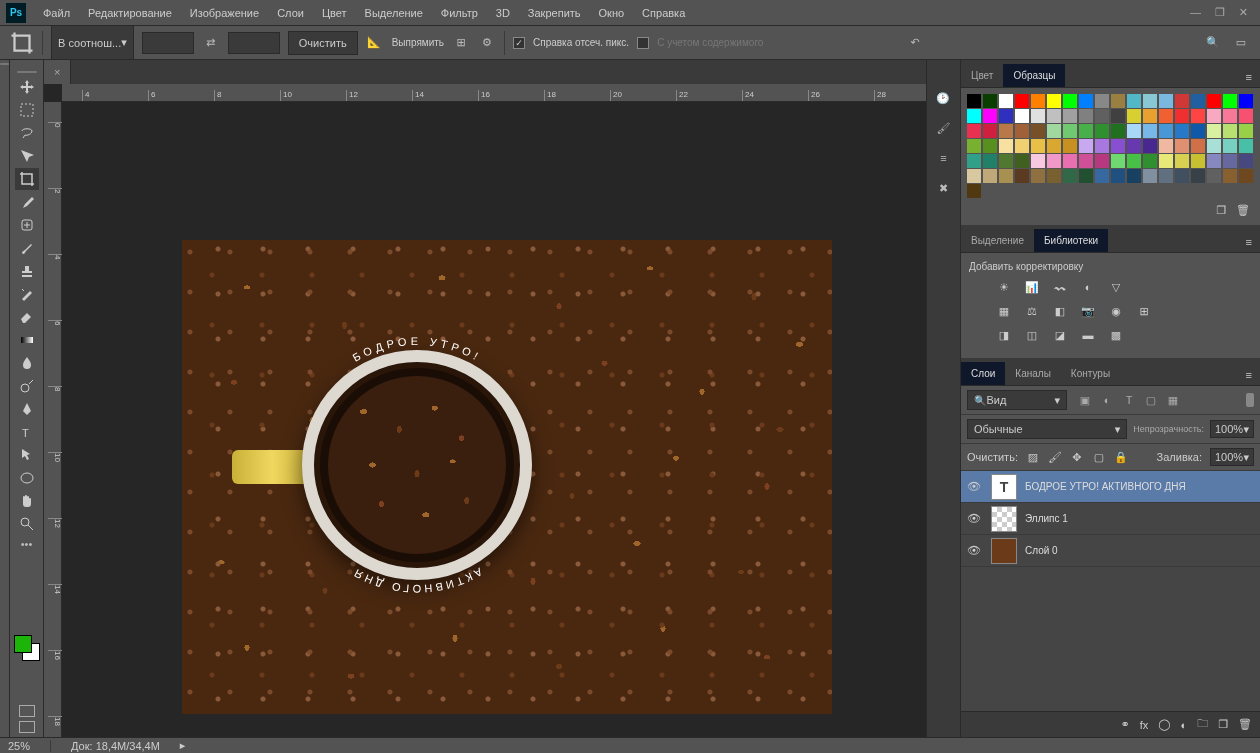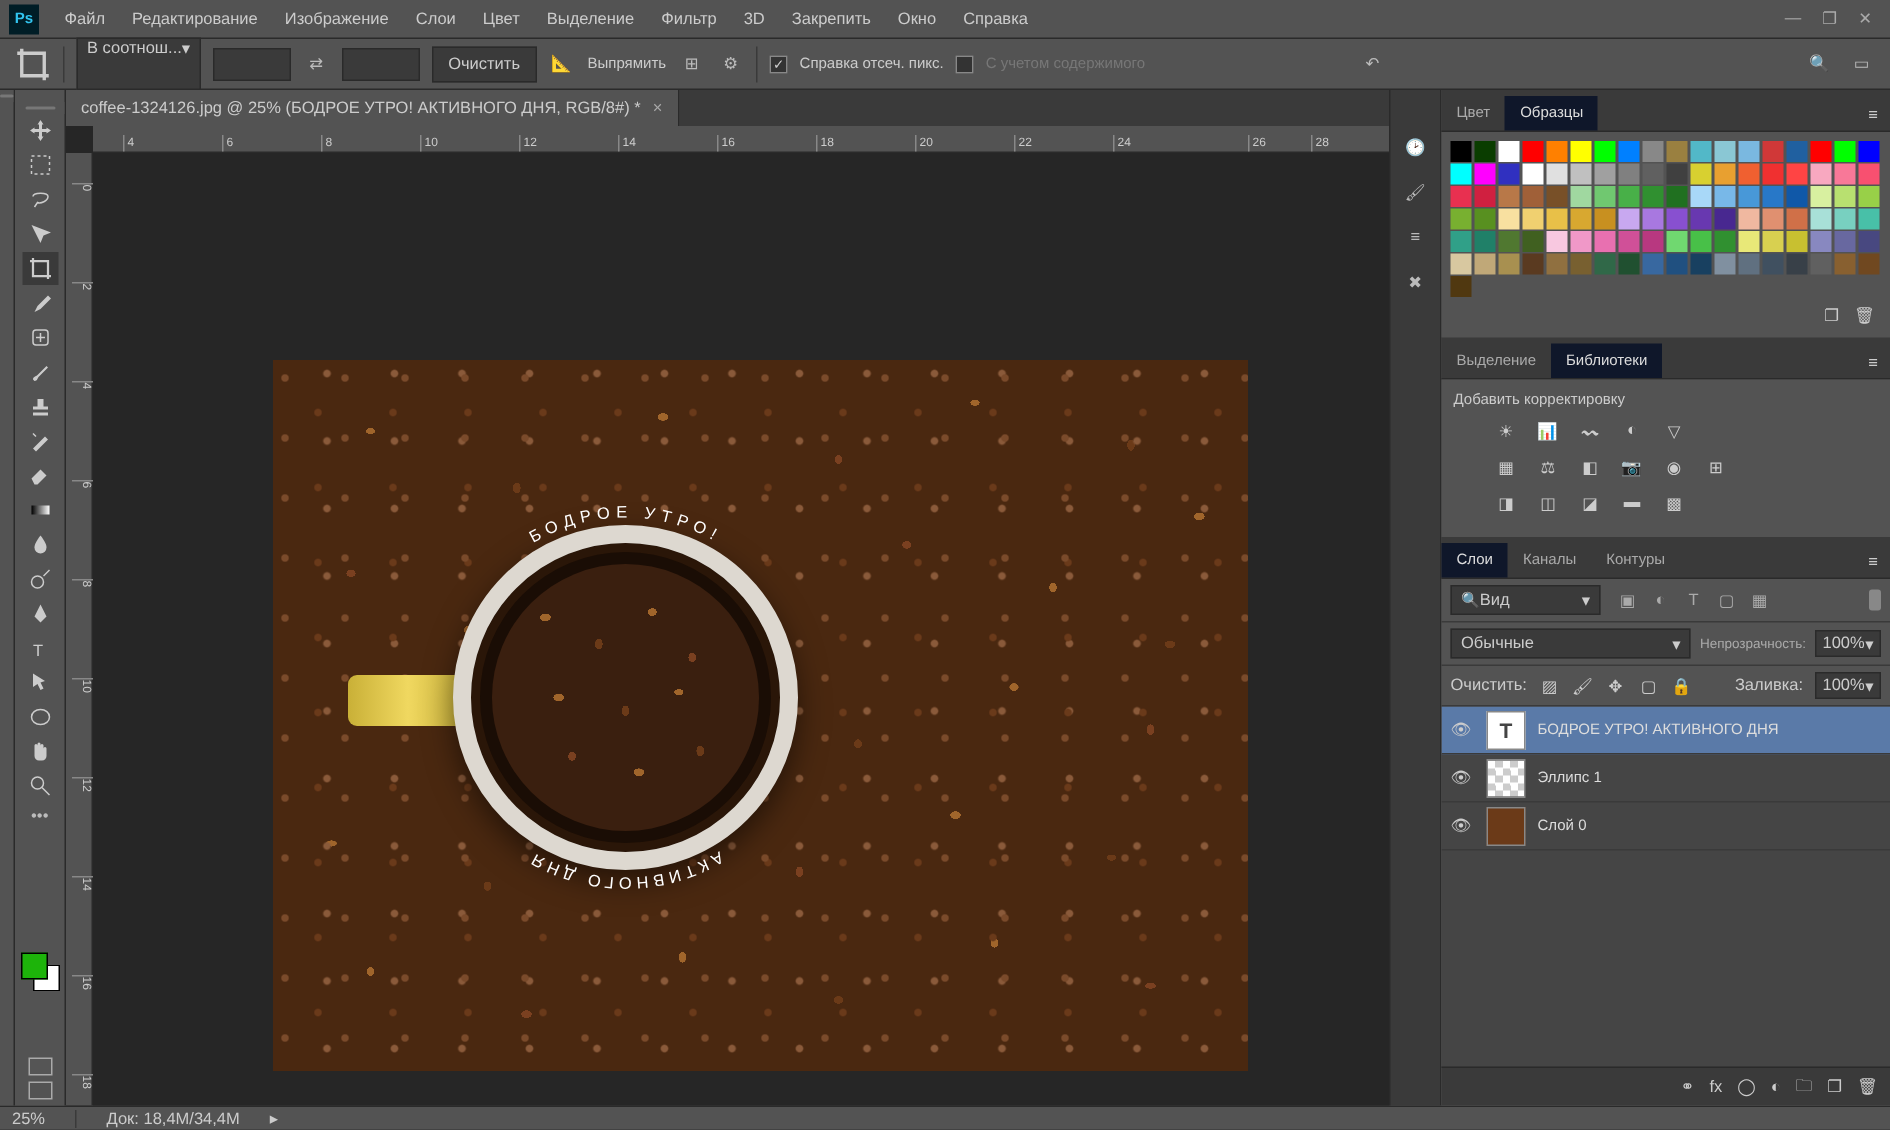--- a/index.html
+++ b/index.html
@@ -5,21 +5,21 @@
 *{margin:0;padding:0;box-sizing:border-box;font-family:Tahoma,Arial,sans-serif;font-size:11px;color:#ccc;user-select:none}
 body{background:#535353;width:1260px;height:753px;overflow:hidden;position:relative}
 .menubar{height:26px;background:#535353;display:flex;align-items:center;padding:0 6px;border-bottom:1px solid #2a2a2a}
 .ps-logo{width:20px;height:20px;background:#001d26;color:#31c5f0;font-weight:bold;font-size:10px;display:flex;align-items:center;justify-content:center;margin-right:8px}
 .menu-item{padding:0 9px;cursor:pointer}
 .window-controls{margin-left:auto;display:flex;gap:14px;padding-right:6px}
 .window-controls span{cursor:pointer;color:#aaa}
 .optionsbar{height:34px;background:#535353;display:flex;align-items:center;padding:0 10px;gap:8px;border-bottom:1px solid #2a2a2a}
 .opt-tool{width:24px;height:24px;display:flex;align-items:center;justify-content:center}
 .opt-sep{width:1px;height:24px;background:#3a3a3a}
-.opt-select{background:#3a3a3a;border:1px solid #2a2a2a;height:35px;padding:0 6px;display:flex;align-items:flex-start;min-width:60px;font-size:10px}
+.opt-select{background:#3a3a3a;border:1px solid #2a2a2a;height:35px;padding:0 6px;display:flex;align-items:center;min-width:60px;font-size:10px}
 .opt-input{background:#3a3a3a;border:1px solid #2a2a2a;height:22px;width:52px}
 .opt-btn{background:#3a3a3a;border:1px solid #2a2a2a;height:24px;padding:0 10px;display:flex;align-items:center;cursor:pointer}
 .opt-icon{width:18px;height:18px;display:flex;align-items:center;justify-content:center;cursor:pointer;color:#bbb}
 .checkbox{width:12px;height:12px;border:1px solid #888;background:#333;display:inline-flex;align-items:center;justify-content:center;font-size:9px}
 .opt-label{font-size:10px;color:#ccc}
 .main-area{display:flex;height:calc(100% - 60px - 16px)}
 .left-toolbar{width:34px;background:#535353;display:flex;flex-direction:column;align-items:center;padding-top:8px;border-right:1px solid #2a2a2a;position:relative}
 .left-toolbar.narrow{width:10px;padding:0}
 .collapse-grip{height:8px;width:100%;background:#535353;display:flex;align-items:center;justify-content:center}
 .collapse-grip::before{content:"";width:20px;height:2px;background:#777;border-radius:1px}
@@ -267,37 +267,36 @@
     </div>
     <div class="bottom-tool-icons">
       <div class="sq" style="background:#555"></div>
       <div class="sq"></div>
     </div>
   </div>
 
   <div class="canvas-area">
     <div class="doc-tab-bar">
       <div class="doc-tab">
-        <span>coffee-1324126.jpg @ 25% (БОДРОЕ УТРО!   АКТИВНОГО ДНЯ, RGB/8#) *</span>
         <span class="close">×</span>
       </div>
     </div>
     <div class="ruler-h" id="ruler-h">
         <div class="tick" style="left: 20px;">4</div>
         <div class="tick" style="left: 86px;">6</div>
         <div class="tick" style="left: 152px;">8</div>
         <div class="tick" style="left: 218px;">10</div>
         <div class="tick" style="left: 284px;">12</div>
         <div class="tick" style="left: 350px;">14</div>
         <div class="tick" style="left: 416px;">16</div>
         <div class="tick" style="left: 482px;">18</div>
         <div class="tick" style="left: 548px;">20</div>
         <div class="tick" style="left: 614px;">22</div>
         <div class="tick" style="left: 680px;">24</div>
-        <div class="tick" style="left: 770px;">26</div>
+        <div class="tick" style="left: 746px;">26</div>
         <div class="tick" style="left: 812px;">28</div>
       </div>
     <div class="ruler-v" id="ruler-v">
         <div class="tick" style="top: 20px;">0</div>
         <div class="tick" style="top: 86px;">2</div>
         <div class="tick" style="top: 152px;">4</div>
         <div class="tick" style="top: 218px;">6</div>
         <div class="tick" style="top: 284px;">8</div>
         <div class="tick" style="top: 350px;">10</div>
         <div class="tick" style="top: 416px;">12</div>

